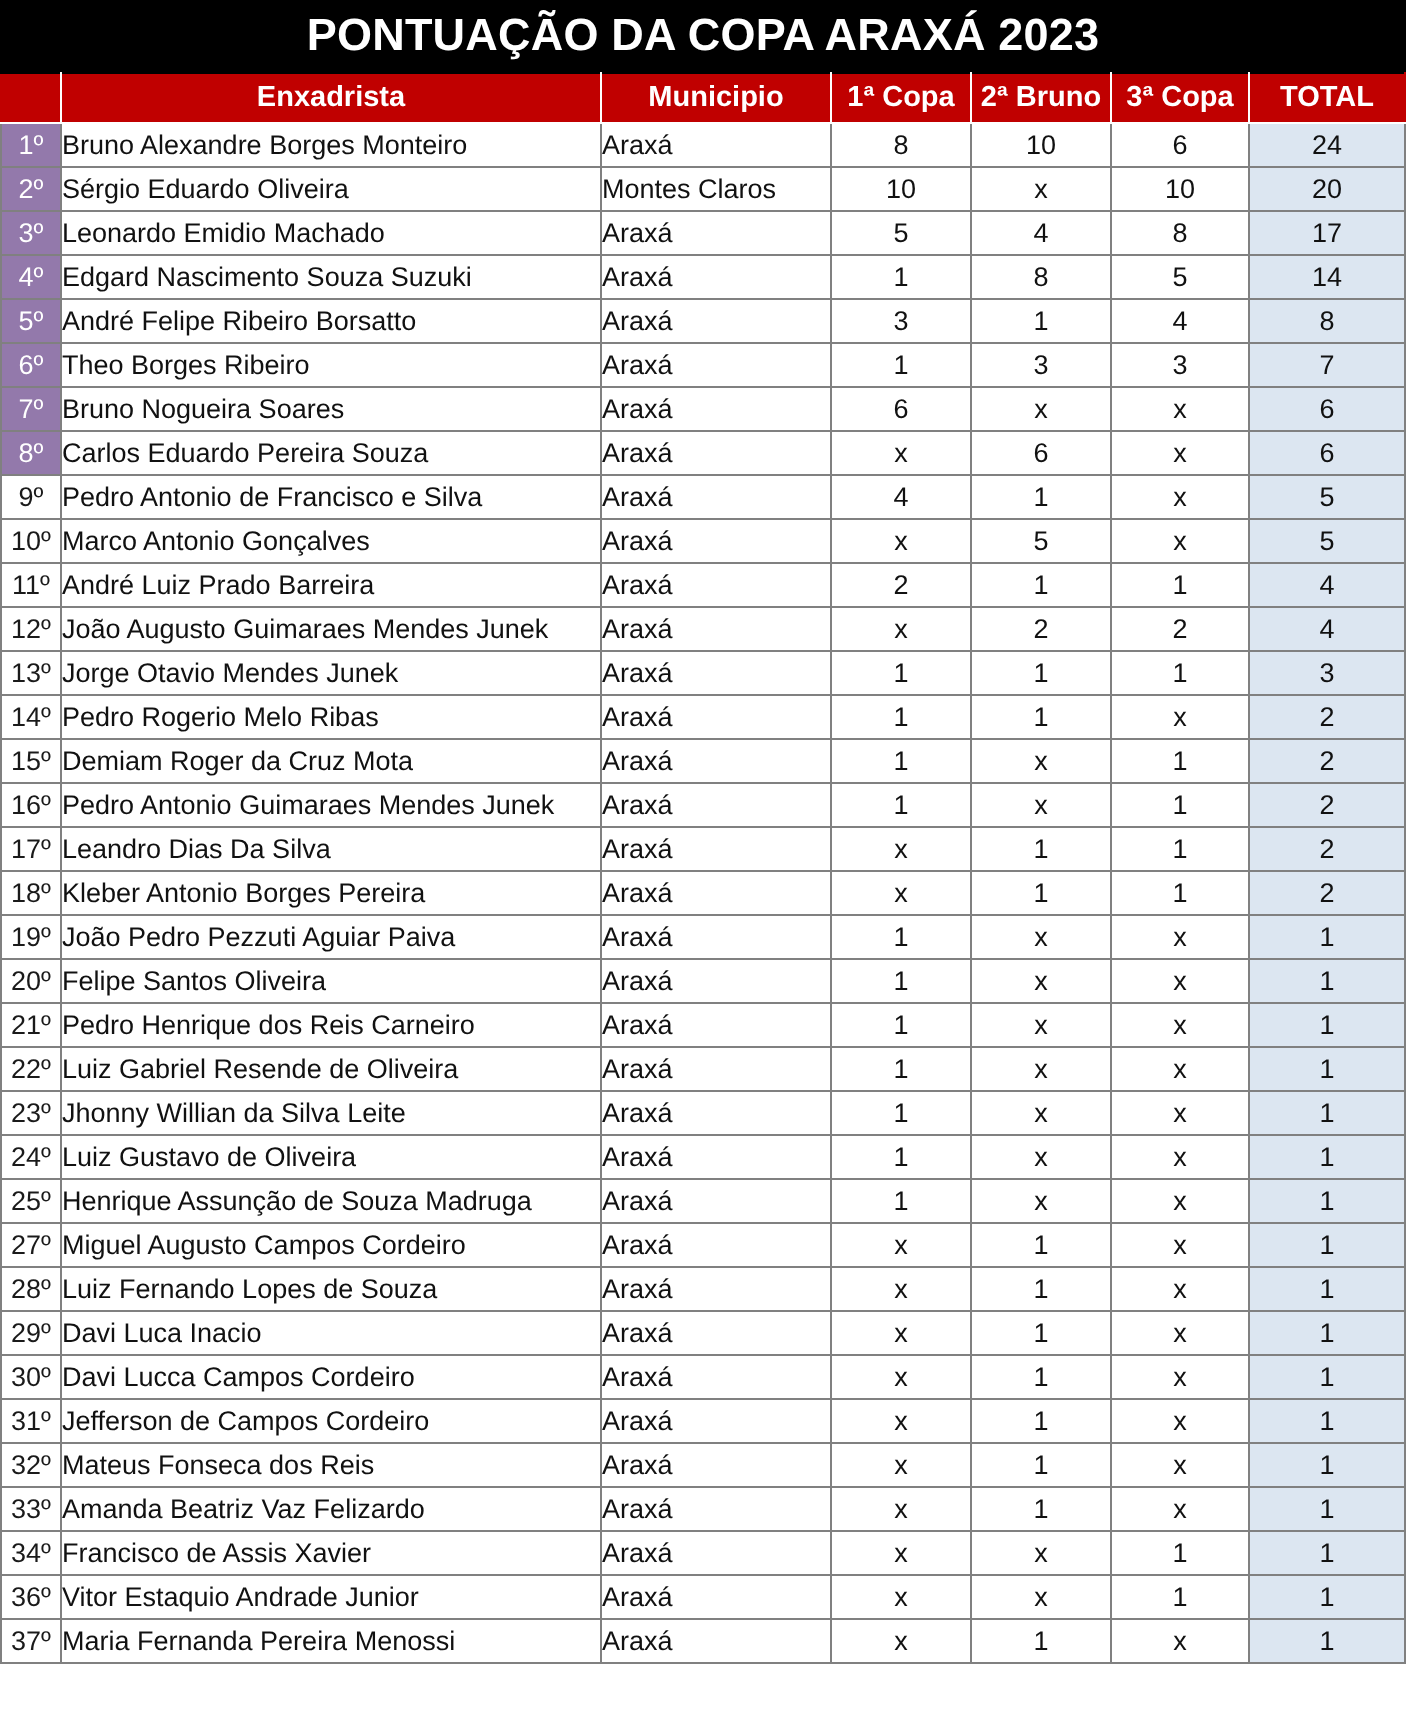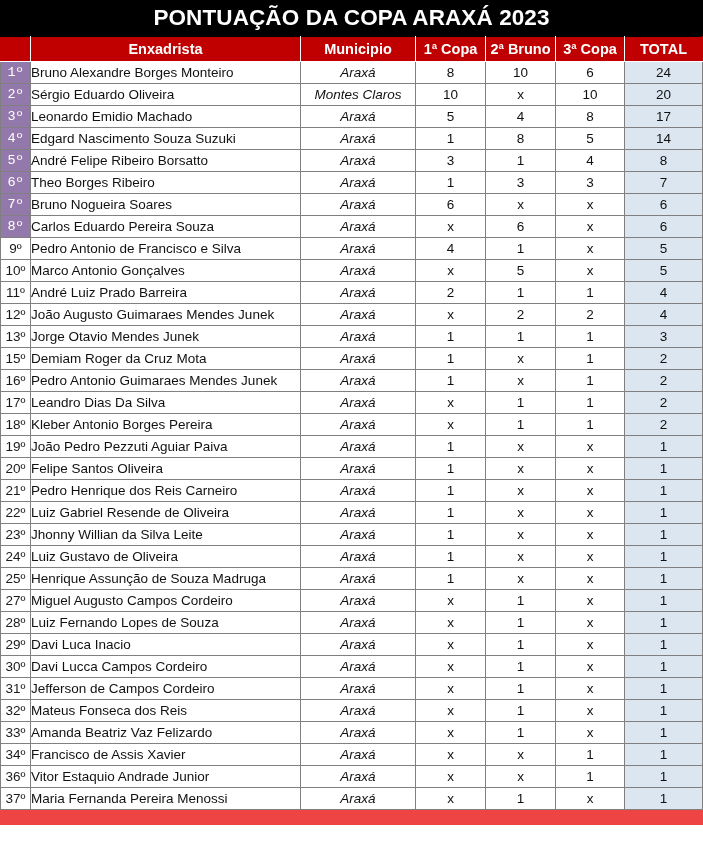--- a/index.html
+++ b/index.html
@@ -14,21 +14,21 @@
     font-family: "Liberation Sans", sans-serif;
     color: #111111;
     overflow: hidden;
   }
 
   #sheet {
     width: 703px;
     height: 825px;
     position: relative;
     box-sizing: border-box;
-    background: #ef4444;
+    background: #14532d;
   }
 
   
   .title-bar {
     height: 36px;
     background: #000000;
     display: flex;
     align-items: center;
     justify-content: center;
     box-sizing: border-box;
@@ -91,31 +91,29 @@
   td.rank {
     text-align: center;
     font-size: 13px;
     color: #1a1a1a;
     background: #ffffff;
     padding-right: 1px;
   }
   td.rank.qualified {
     background: #9379ab;
     color: #ffffff;
-    font-family: Liberation Mono, monospace;
   }
   td.name {
     text-align: left;
     padding-left: 5px;
     color: #111111;
   }
   td.city {
-    text-align: center;
+    text-align: left;
     color: #111111;
-    font-style: italic;
   }
   td.score {
     text-align: center;
     color: #111111;
   }
   td.total {
     text-align: center;
     background: #dce6f1;
     color: #111111;
   }
@@ -262,20 +260,29 @@
         <tr>
           <td class="rank">13º</td>
           <td class="name">Jorge Otavio Mendes Junek</td>
           <td class="city">Araxá</td>
           <td class="score">1</td>
           <td class="score">1</td>
           <td class="score">1</td>
           <td class="total">3</td>
         </tr>
         <tr>
+          <td class="rank">14º</td>
+          <td class="name">Pedro Rogerio Melo Ribas</td>
+          <td class="city">Araxá</td>
+          <td class="score">1</td>
+          <td class="score">1</td>
+          <td class="score">x</td>
+          <td class="total">2</td>
+        </tr>
+        <tr>
           <td class="rank">15º</td>
           <td class="name">Demiam Roger da Cruz Mota</td>
           <td class="city">Araxá</td>
           <td class="score">1</td>
           <td class="score">x</td>
           <td class="score">1</td>
           <td class="total">2</td>
         </tr>
         <tr>
           <td class="rank">16º</td>

